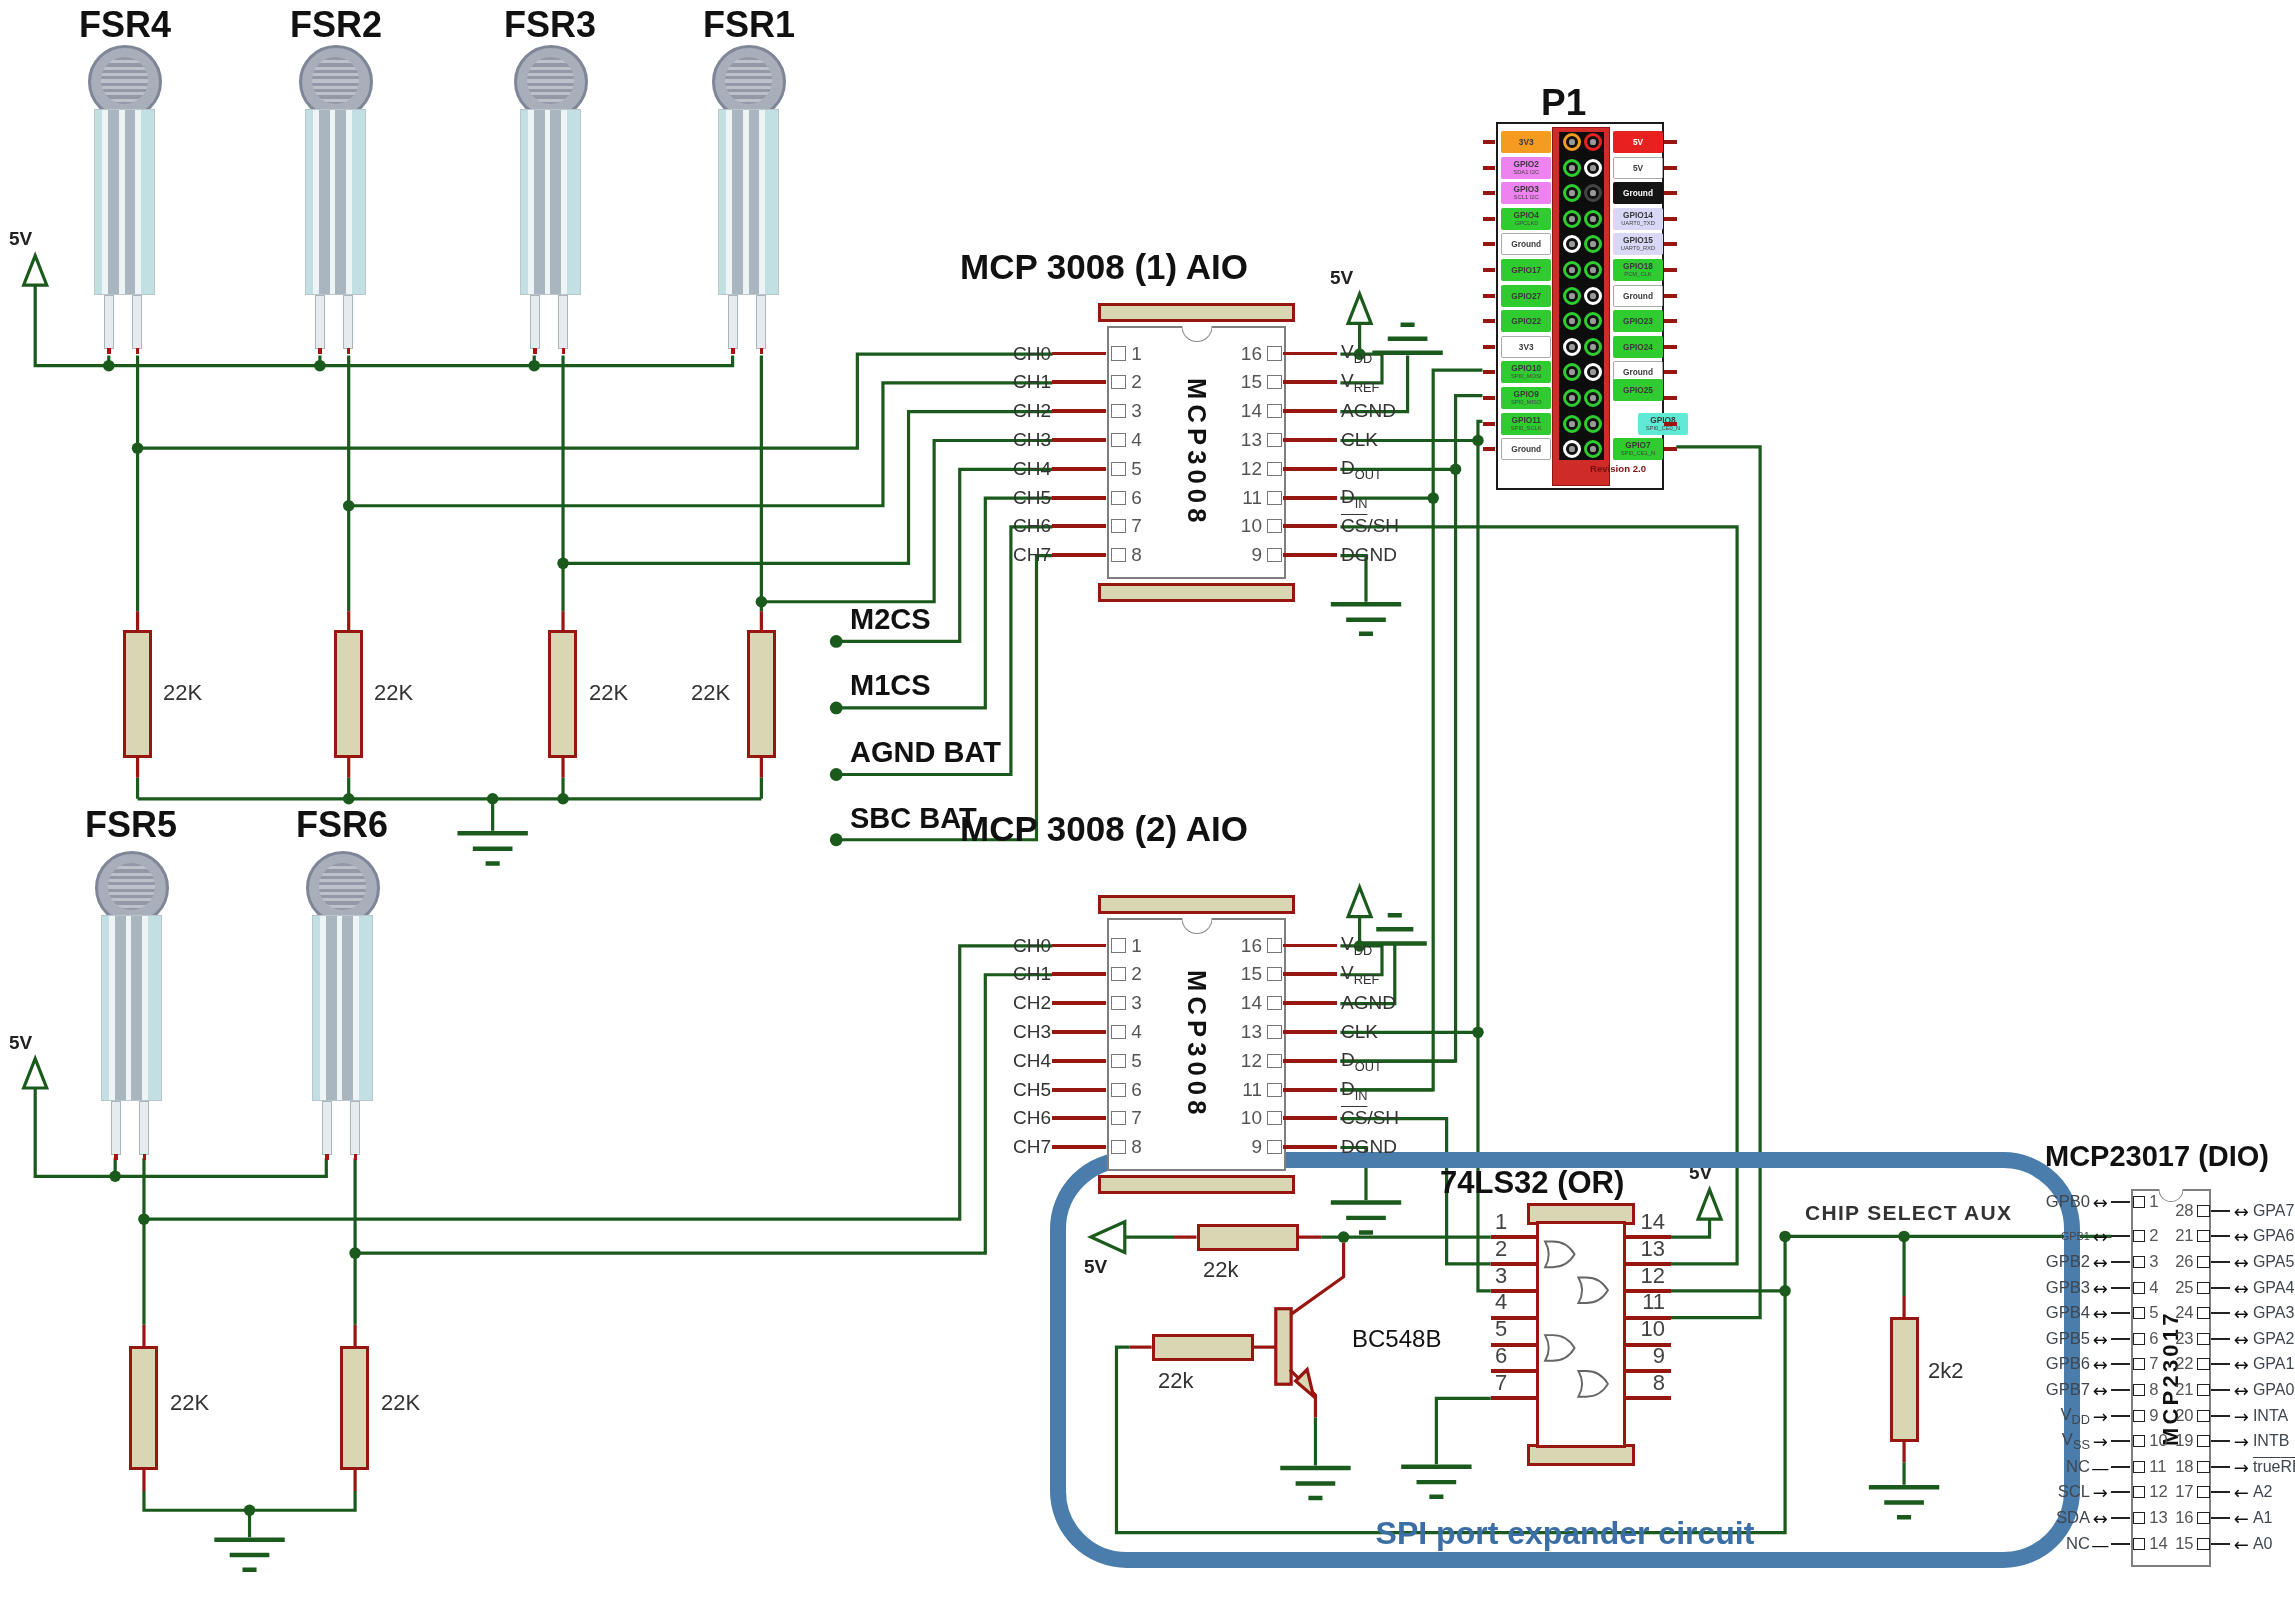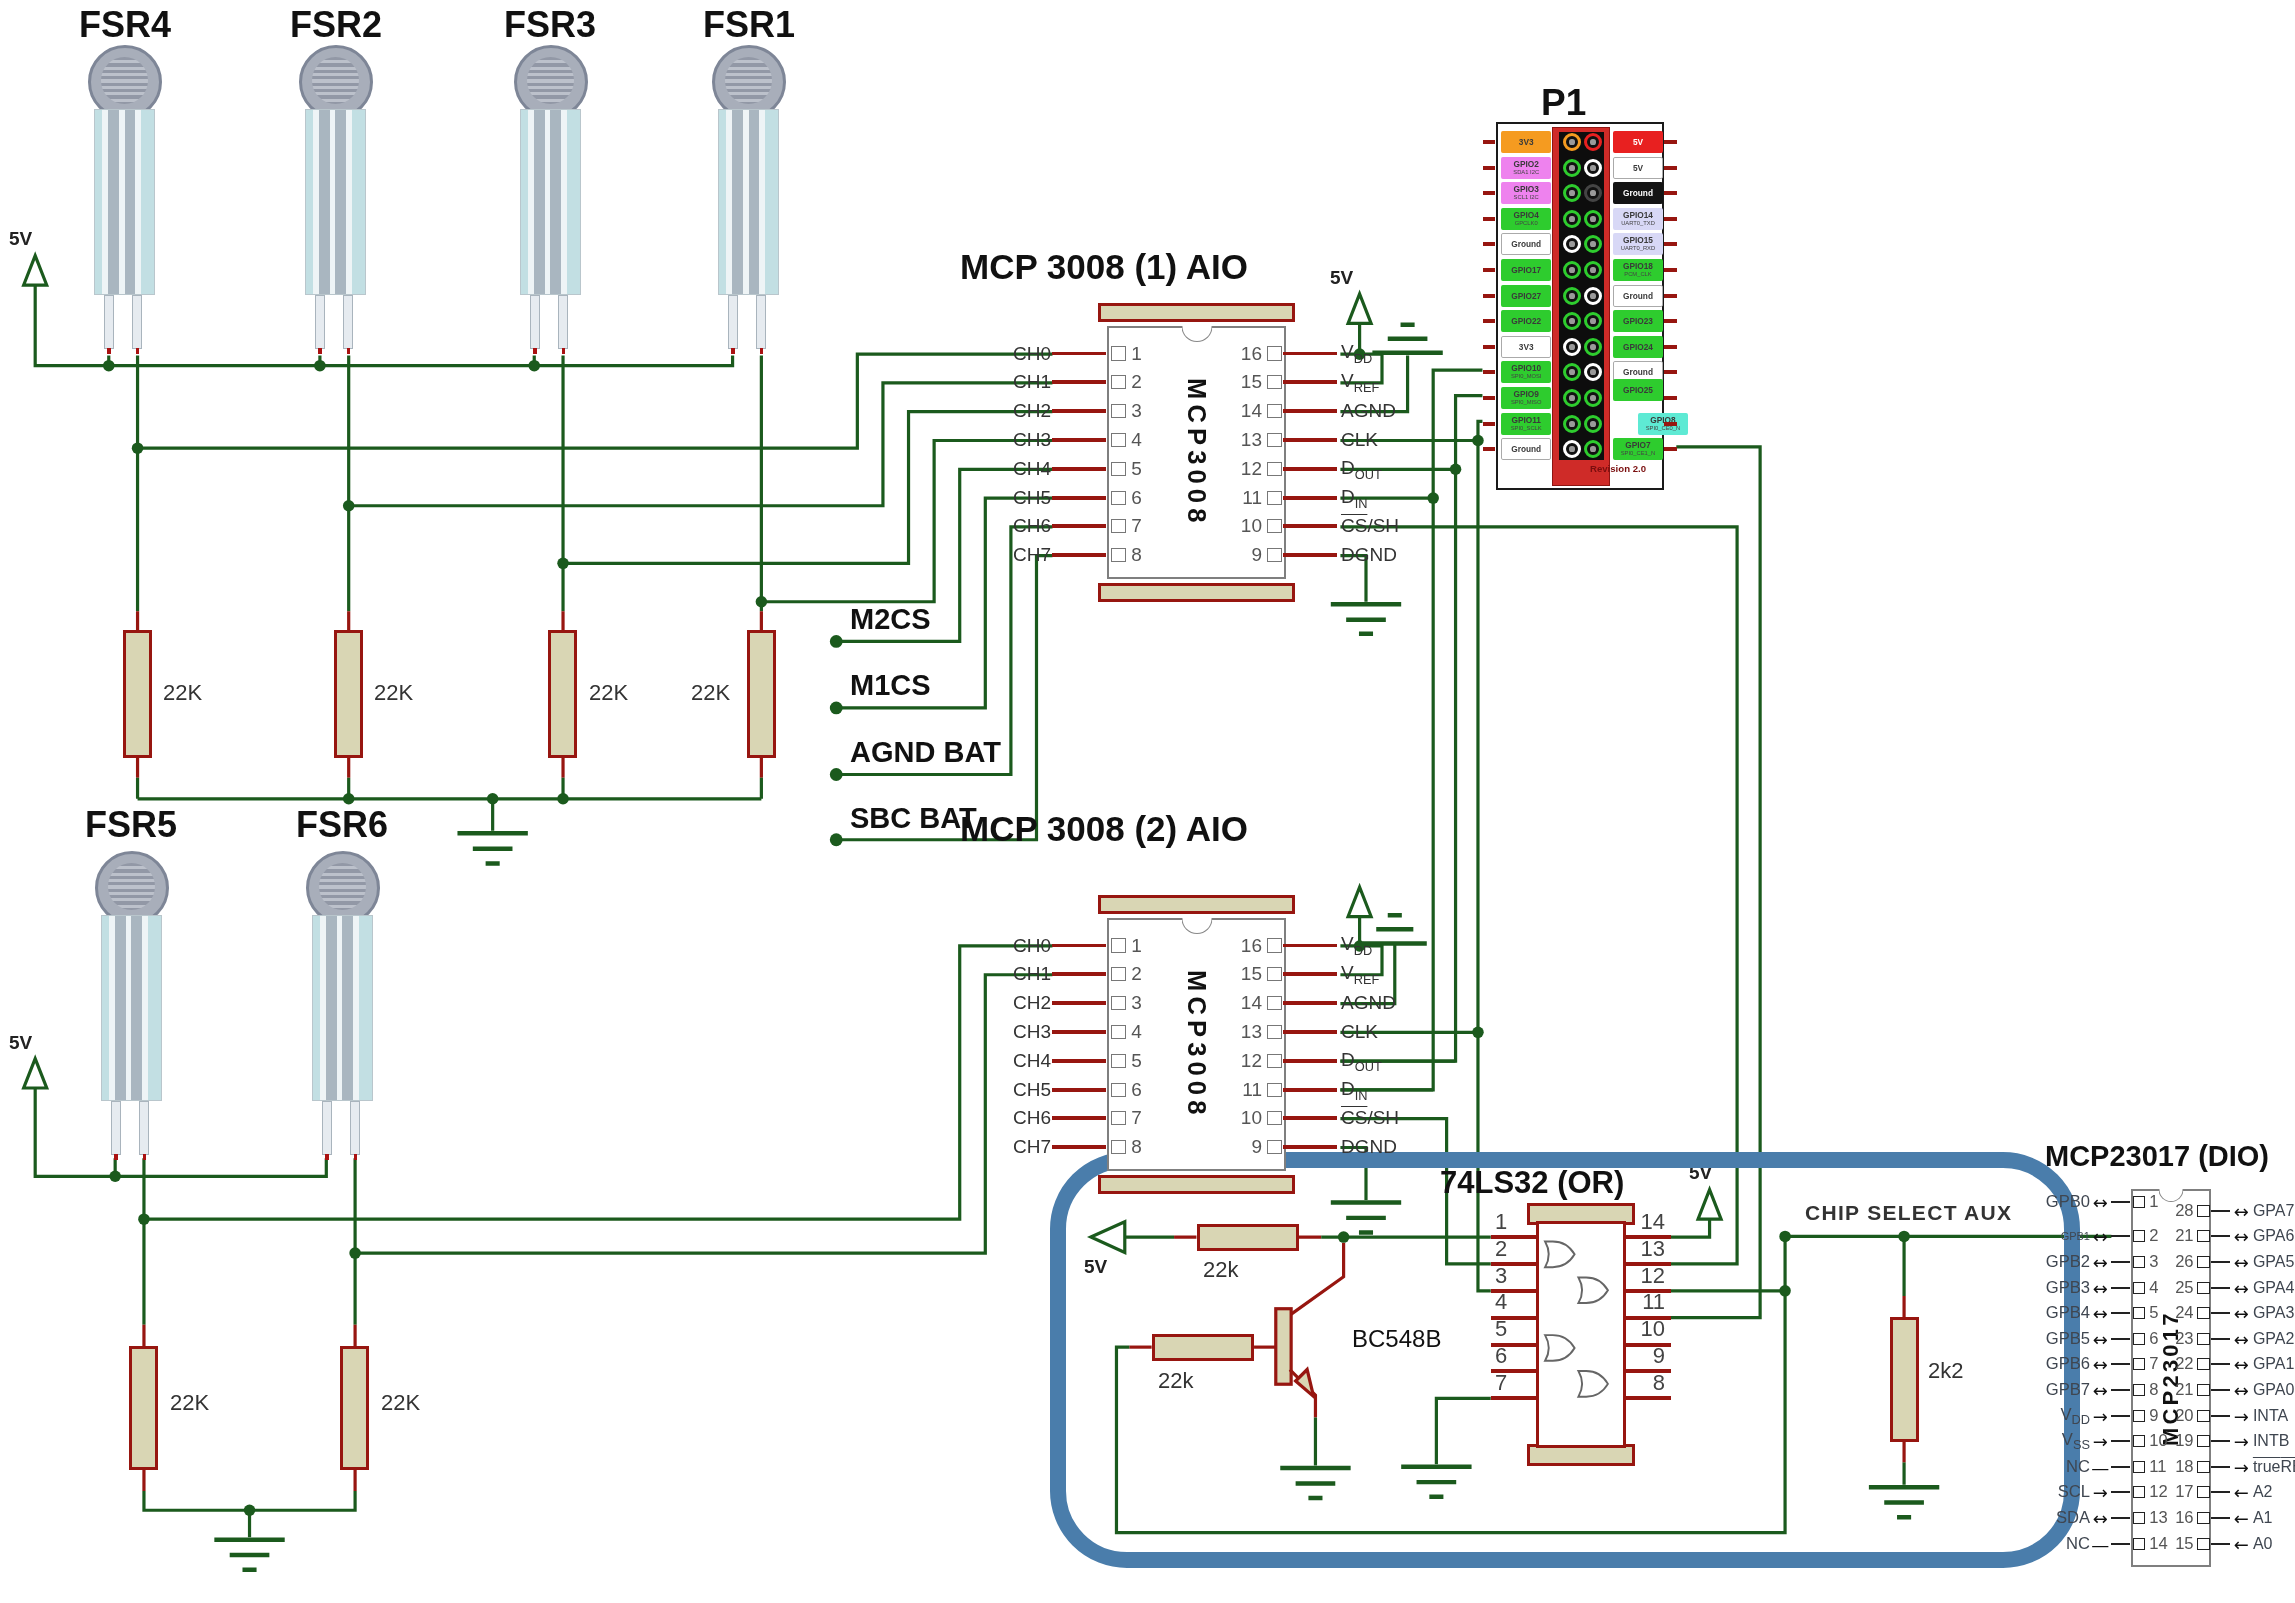--- a/index.html
+++ b/index.html
@@ -312,20 +312,21 @@
   <div class="res-lbl" style="left:1928px;top:1358px;">2k2</div>
 
   <div class="lbl sig abs" style="left:850px;top:603px;">M2CS</div>
   <div class="lbl sig abs" style="left:850px;top:669px;">M1CS</div>
   <div class="lbl sig abs" style="left:850px;top:736px;">AGND BAT</div>
   <div class="lbl sig abs" style="left:850px;top:802px;">SBC BAT</div>
   <div class="csa" style="left:1805px;top:1201px;">CHIP SELECT AUX</div>
   <div class="lbl abs" style="left:1352px;top:1325px;font-size:24px;font-weight:normal;">BC548B</div>
 
   <div class="blue-box"></div>
+  <div class="boxlbl" style="left:1213px;top:1515px;">SPI port expander circuit</div>
 
   <div class="lbl chip-title abs" style="left:960px;top:247px;">MCP 3008 (1) AIO</div>
   <div class="lbl chip-title abs" style="left:960px;top:809px;">MCP 3008 (2) AIO</div>
   <div class="lbl abs" style="left:1440px;top:1165px;font-size:31px;">74LS32 (OR)</div>
   <div class="lbl abs" style="left:1541px;top:82px;font-size:37px;">P1</div>
   <div class="lbl abs" style="left:2045px;top:1140px;font-size:29px;">MCP23017 (DIO)</div>
 
   <div class="chip" id="chip1" style="left:1107px;top:326px;width:179px;height:253px;">
     <div class="cap" style="top:-23px;"></div>
     <div class="cap" style="bottom:-23px;"></div>

